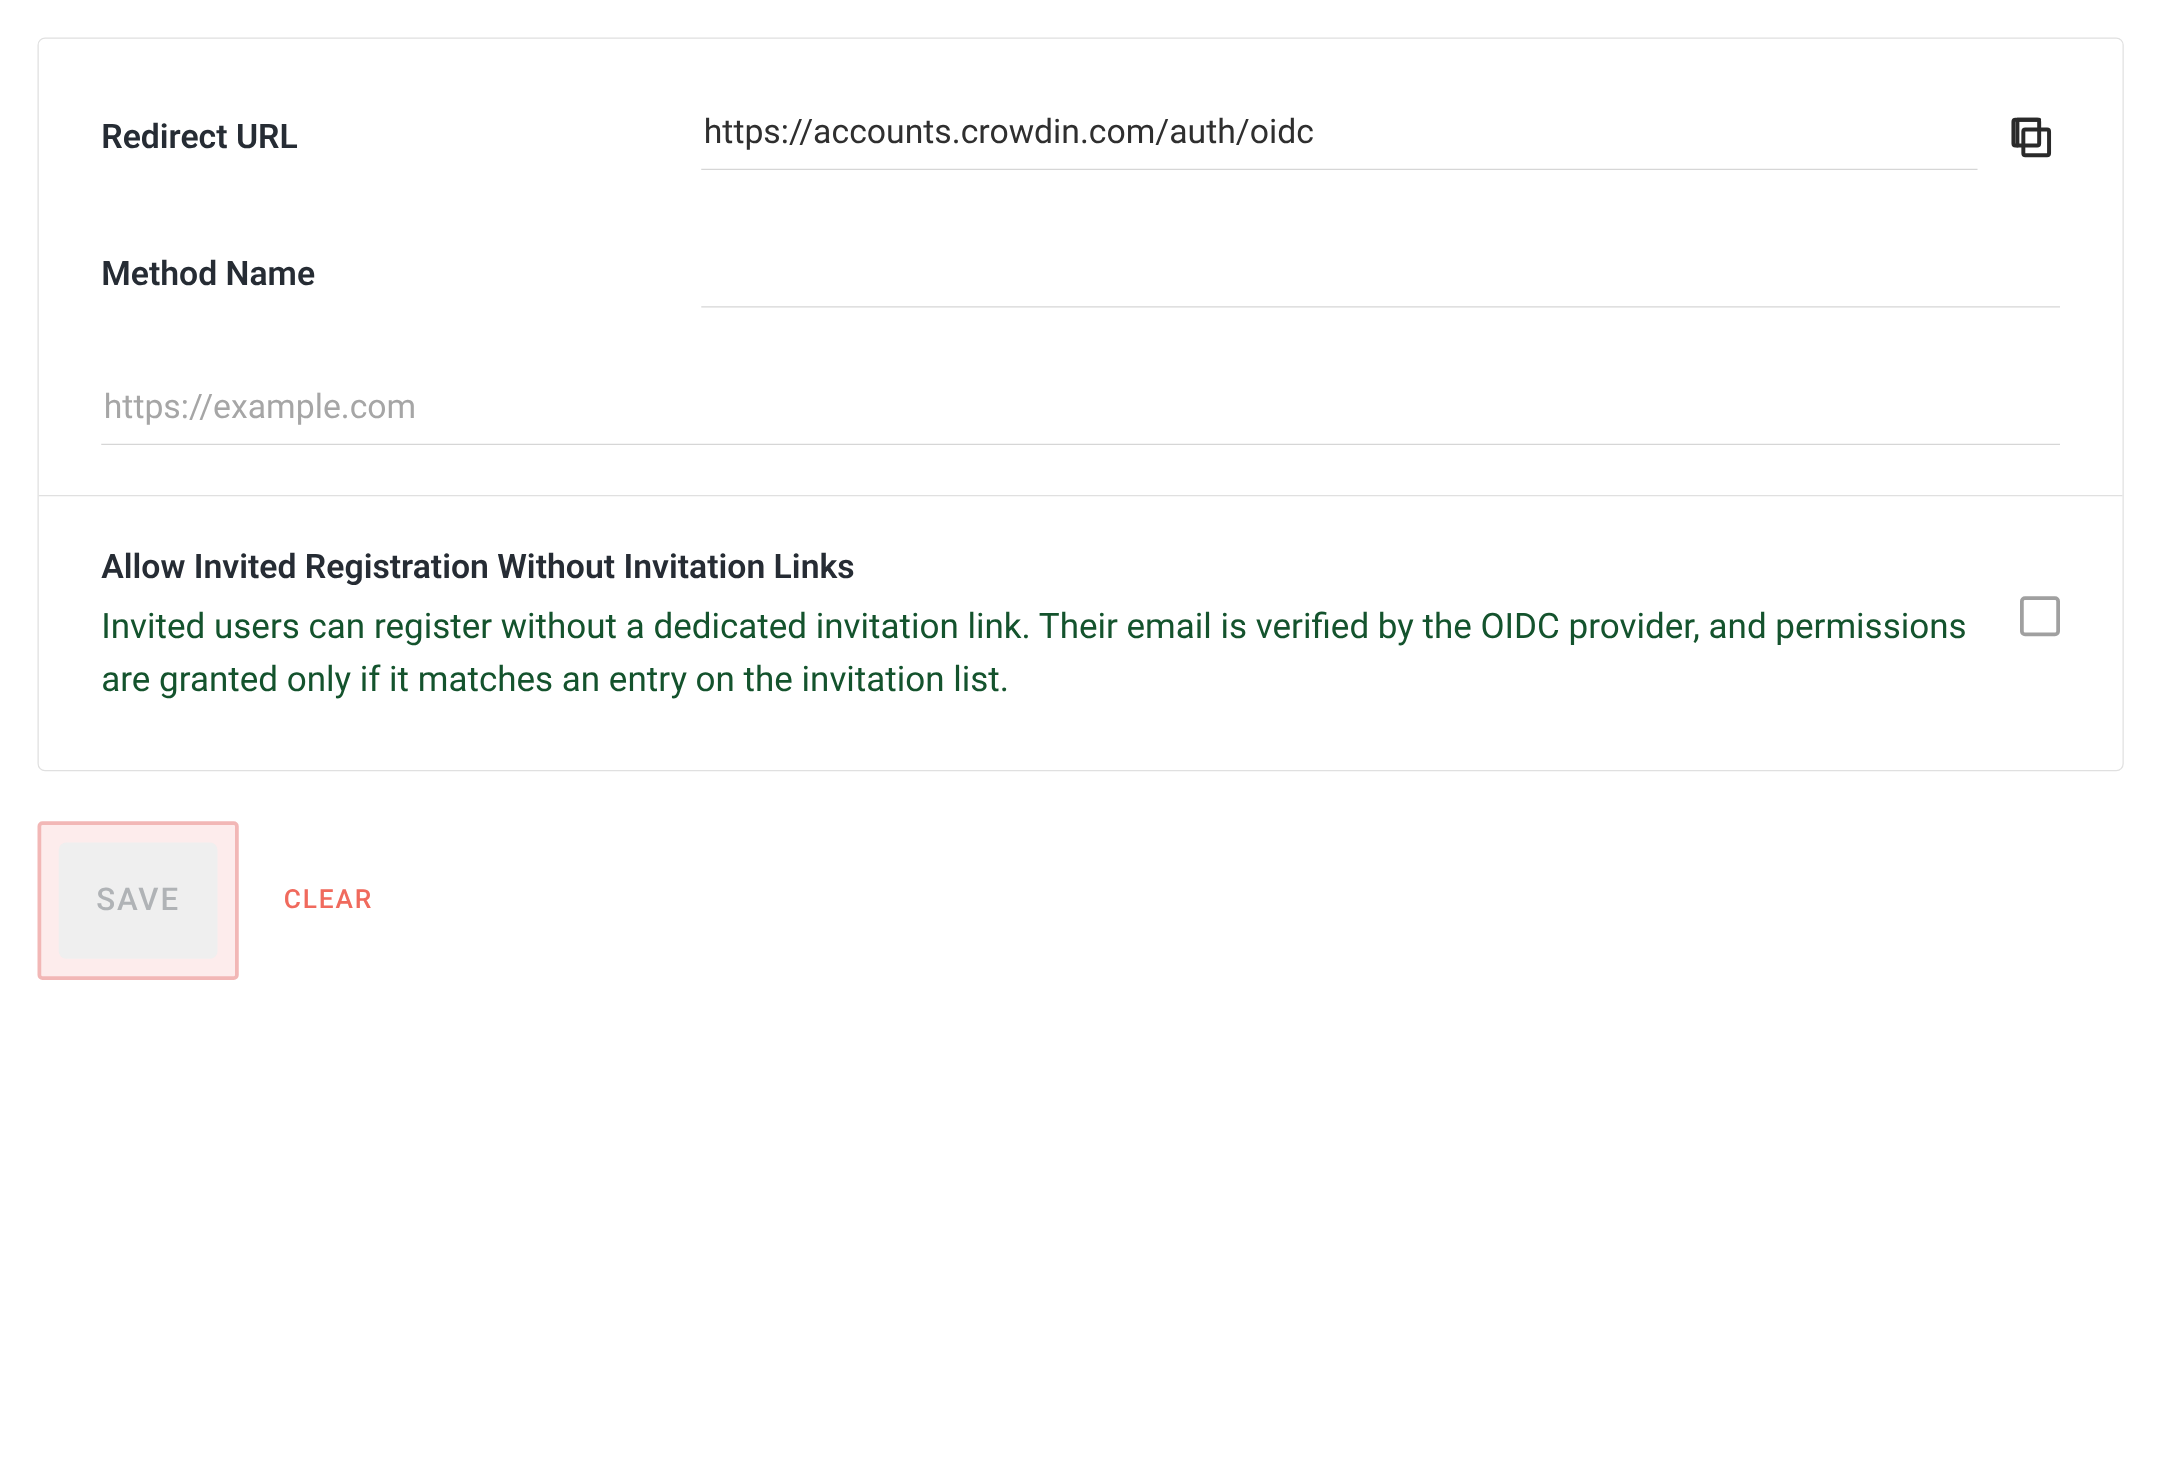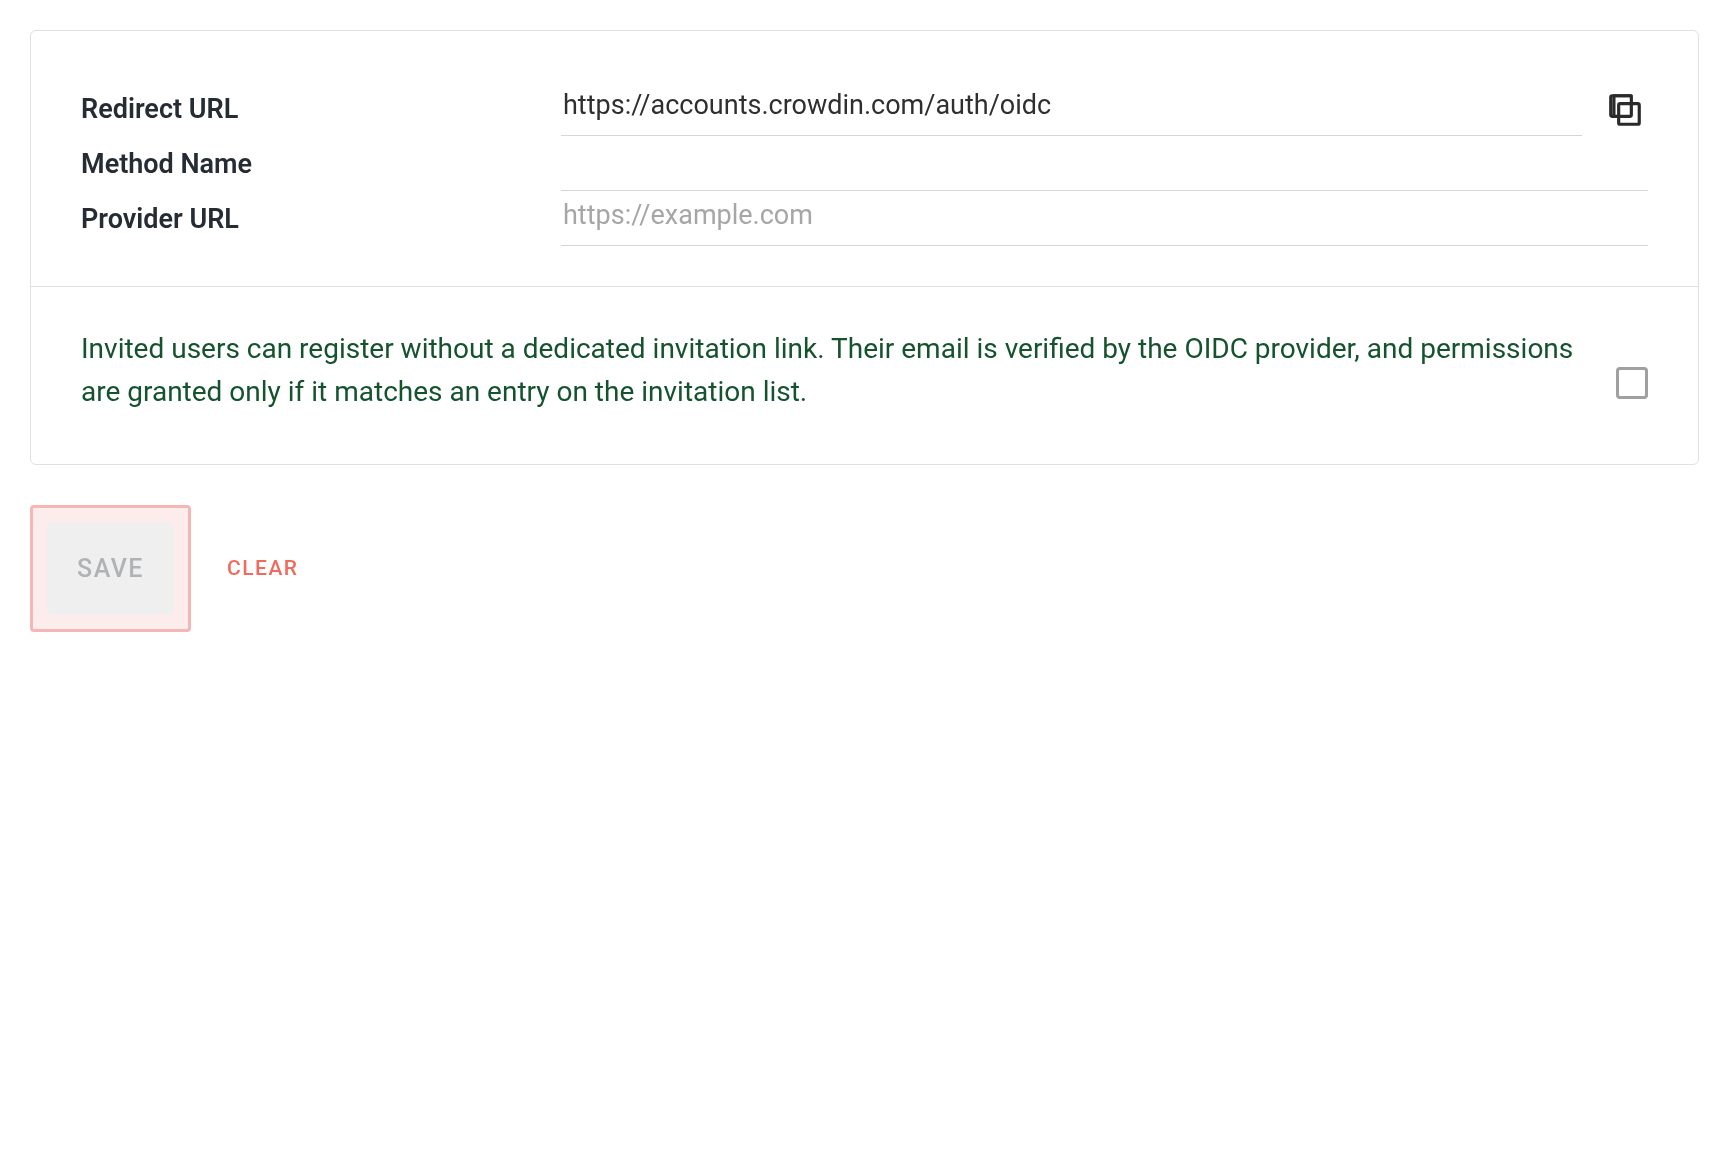--- a/index.html
+++ b/index.html
@@ -17,20 +17,21 @@
     border-radius: 6px;
     background: #ffffff;
     margin: 0 0 40px 0;
   }
   .form-section {
     padding: 50px 50px 30px 50px;
   }
   .form-row {
     display: flex;
     align-items: center;
+    margin-bottom: 55px;
   }
   .form-row:last-child {
     margin-bottom: 10px;
   }
   .form-label {
     width: 480px;
     flex-shrink: 0;
     font-size: 27px;
     font-weight: 600;
     color: #262c34;
@@ -158,32 +159,32 @@
     <div class="form-row">
       <label class="form-label">Method Name</label>
       <div class="input-wrap">
         <input type="text" class="text-input" value="" style="">
       </div>
     </div>
 
 
 
     <div class="form-row">
-      <label class="form-label">Provider URL</label>
       <div class="input-wrap">
         <input type="text" class="text-input" placeholder="https://example.com" style="">
       </div>
     </div>
 
   </div>
 
   <div class="divider"></div>
 
   <div class="option-section">
     <div class="option-text">
+      <div class="option-title">Allow Invited Registration Without Invitation Links</div>
       <div class="option-desc">Invited users can register without a dedicated invitation link. Their email is verified by the OIDC provider, and permissions are granted only if it matches an entry on the invitation list.</div>
     </div>
     <div class="checkbox" role="checkbox" aria-checked="false"></div>
   </div>
 </div>
 
 <div class="actions">
   <span class="save-wrap">
     <button class="save-btn">SAVE</button>
   </span>

